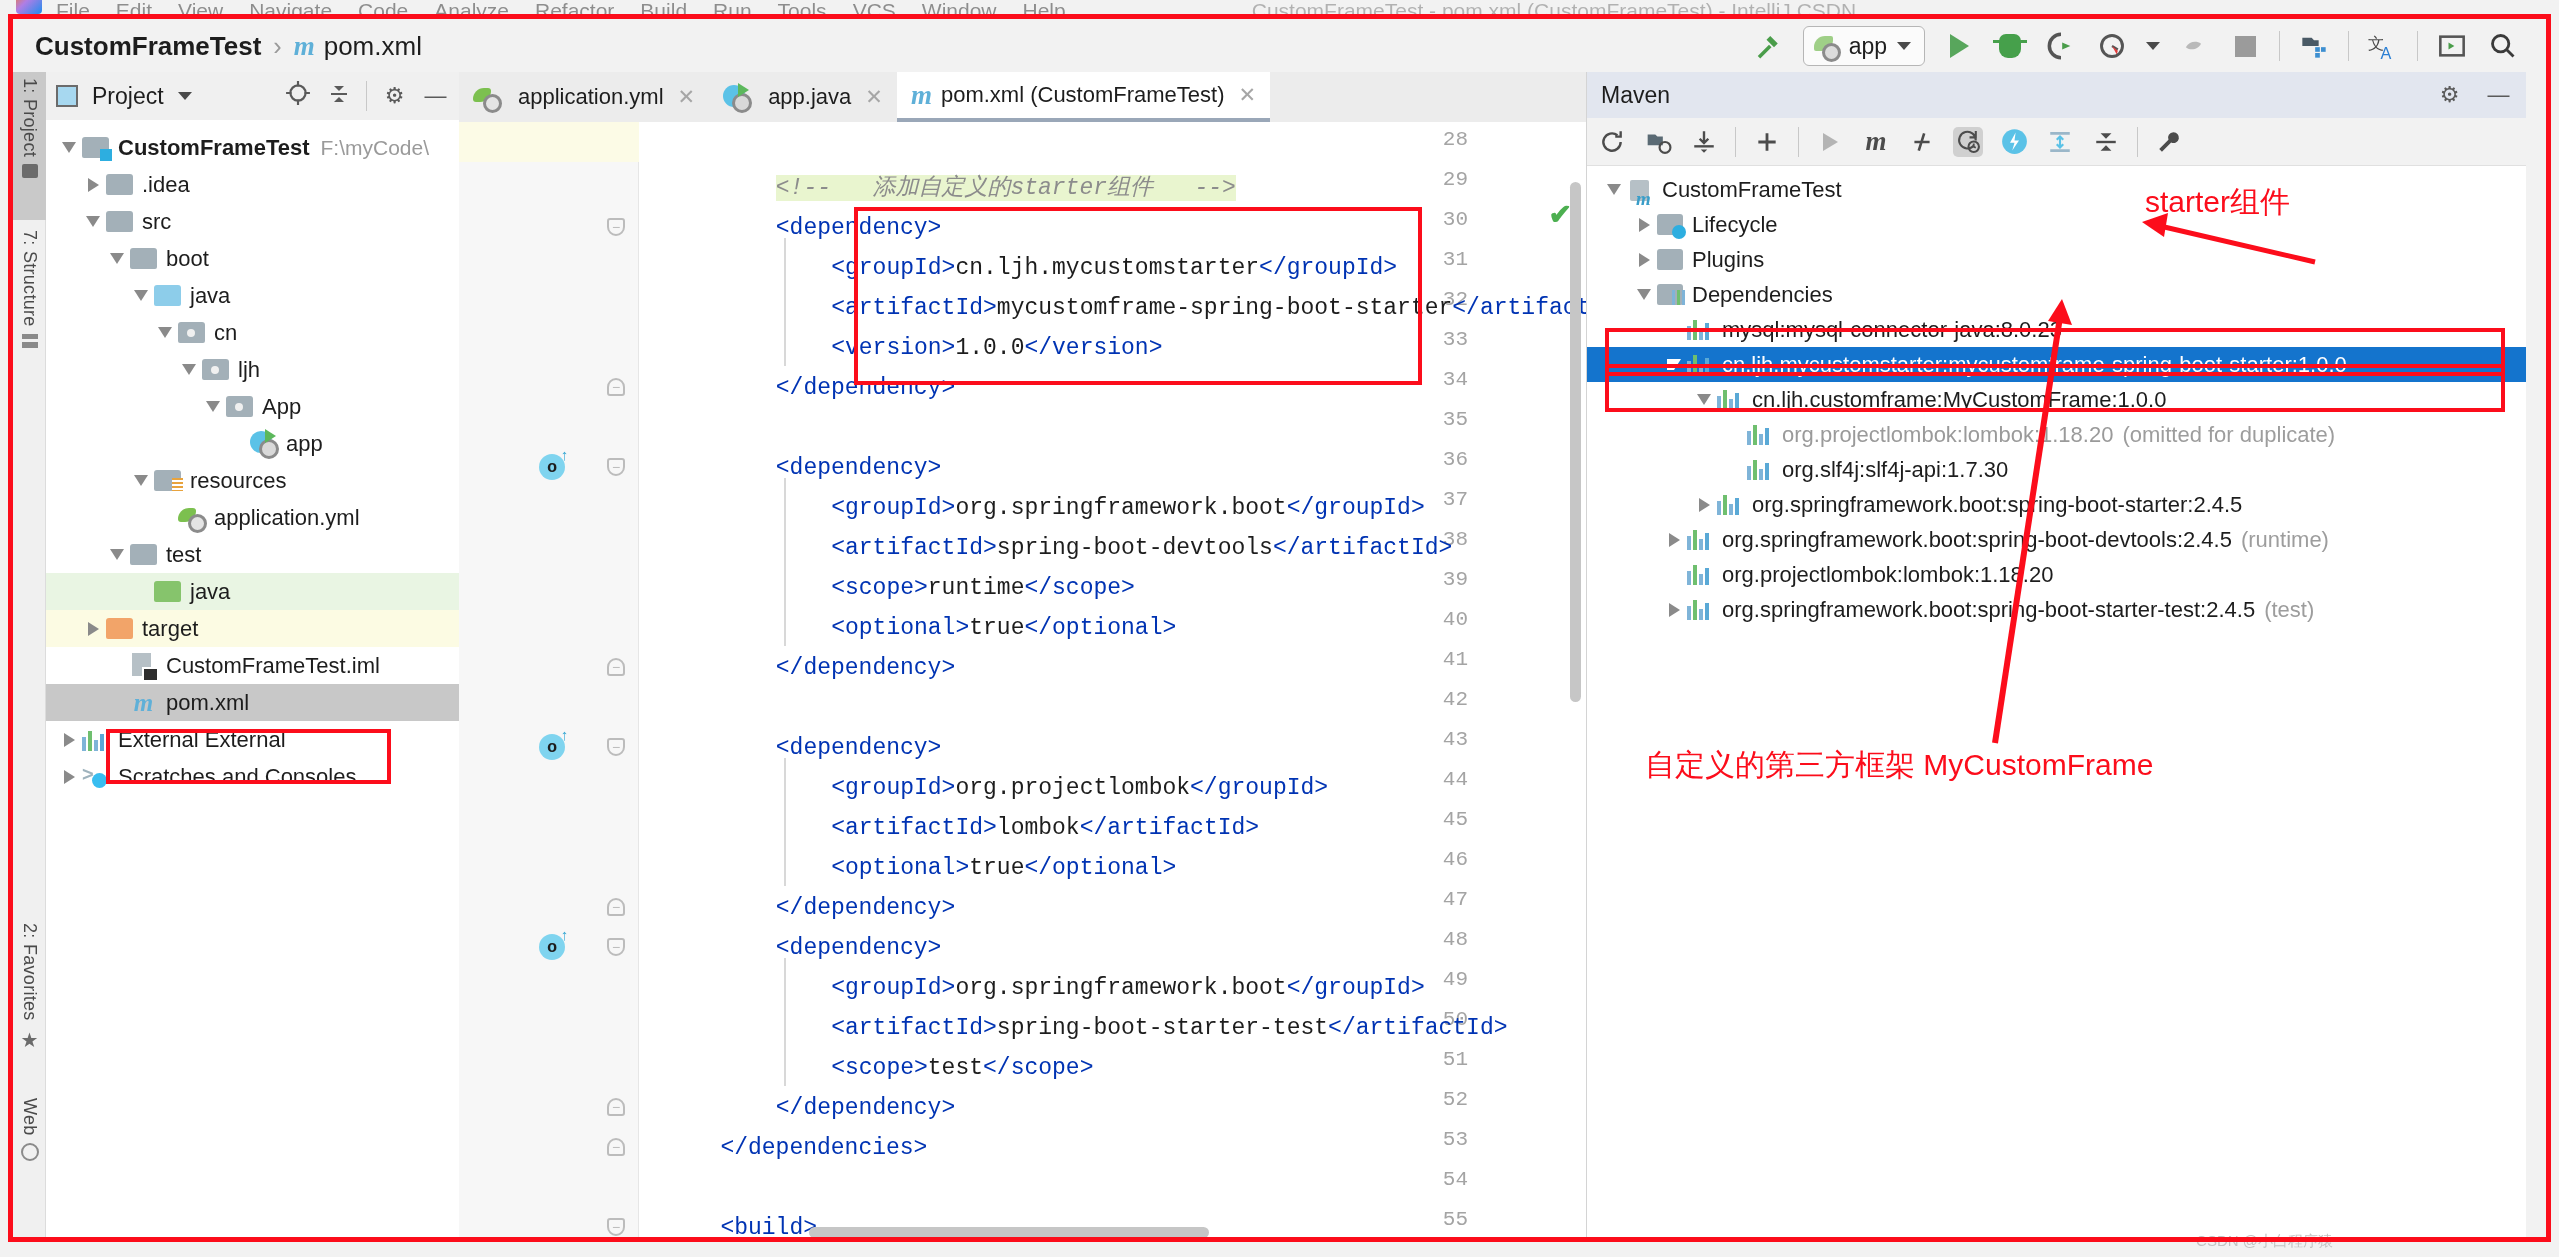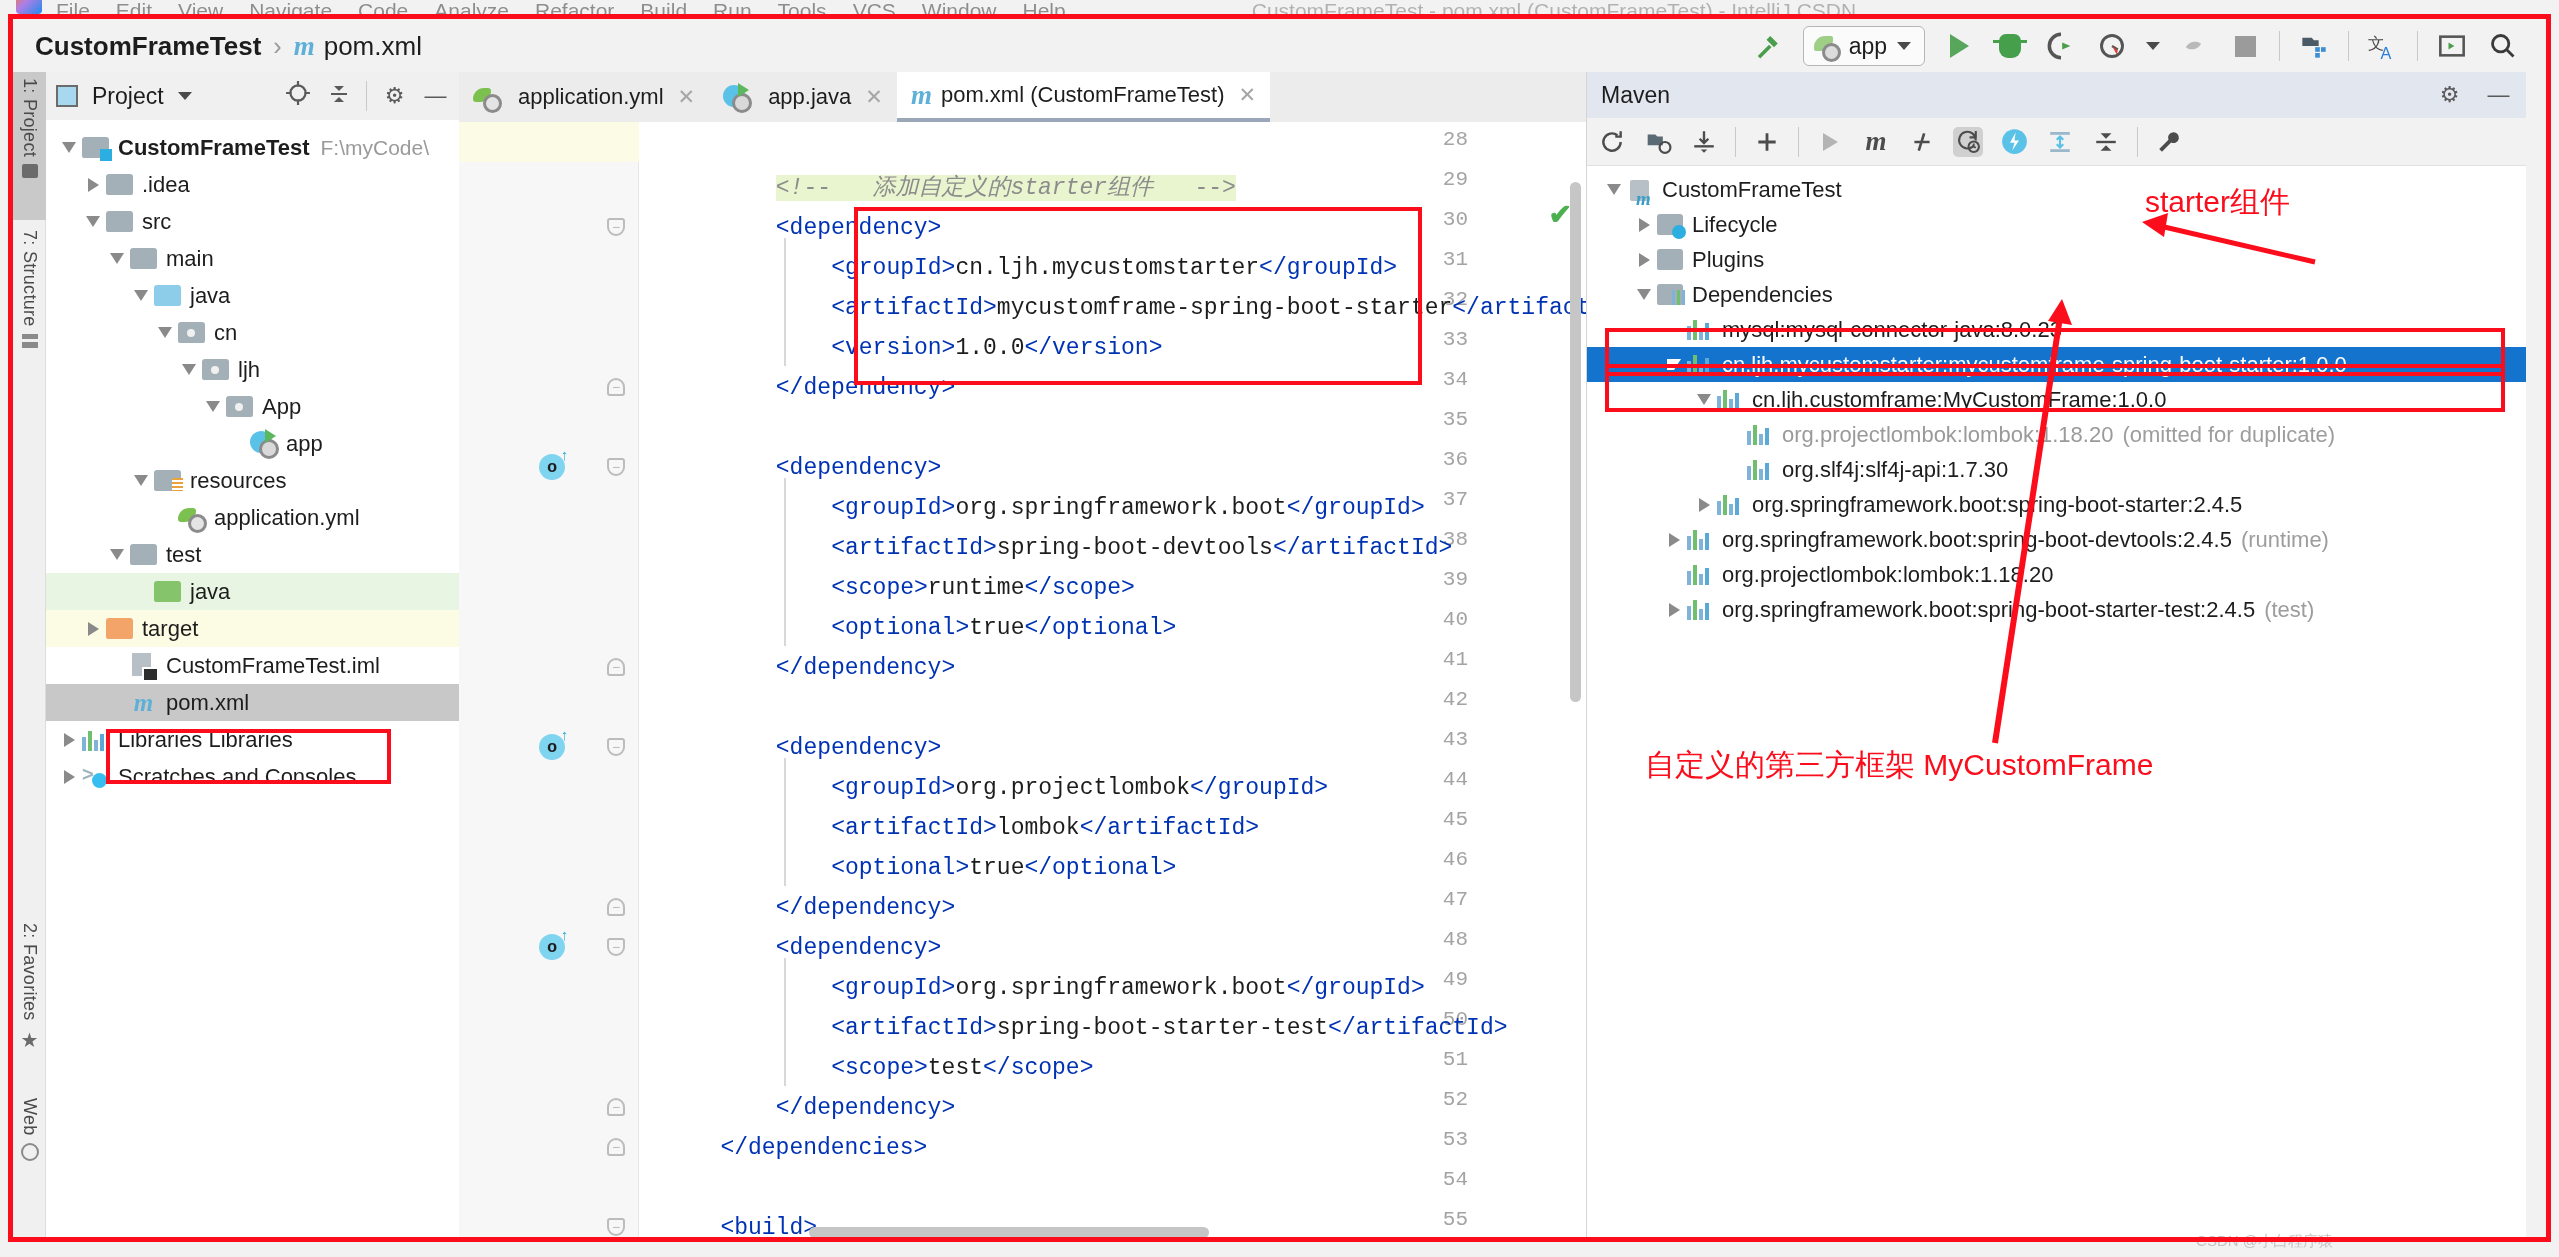--- a/index.html
+++ b/index.html
@@ -367,21 +367,21 @@
             <span class="arw-d"></span>
           </span>
           <span class="fold"></span>
           <span class="tlbl">src</span>
         </div>
         <div class="trow" style="padding-left: 58px;">
           <span class="tw">
             <span class="arw-d"></span>
           </span>
           <span class="fold"></span>
-          <span class="tlbl">main</span>
+          <span class="tlbl">boot</span>
         </div>
         <div class="trow" style="padding-left: 82px;">
           <span class="tw">
             <span class="arw-d"></span>
           </span>
           <span class="fold blue"></span>
           <span class="tlbl">java</span>
         </div>
         <div class="trow" style="padding-left: 106px;">
           <span class="tw">
@@ -455,21 +455,21 @@
         <div class="trow" style="padding-left: 10px;">
           <span class="tw">
             <span class="arw-r"></span>
           </span>
           <span class="icn-bars">
             <i style="background: rgb(127, 180, 216); height: 14px;"></i>
             <i style="background: rgb(111, 191, 111); height: 20px;"></i>
             <i style="background: rgb(127, 180, 216); height: 11px;"></i>
             <i style="background: rgb(90, 169, 214); height: 17px;"></i>
           </span>
-          <span class="tlbl">Libraries Libraries</span>
+          <span class="tlbl">External External</span>
         </div>
         <div class="trow" style="padding-left: 10px;">
           <span class="tw">
             <span class="arw-r"></span>
           </span>
           <span class="icn-scr"></span>
           <span class="tlbl">Scratches and Consoles</span>
         </div>
       </div>
     <div class="tree-redbox"></div>

